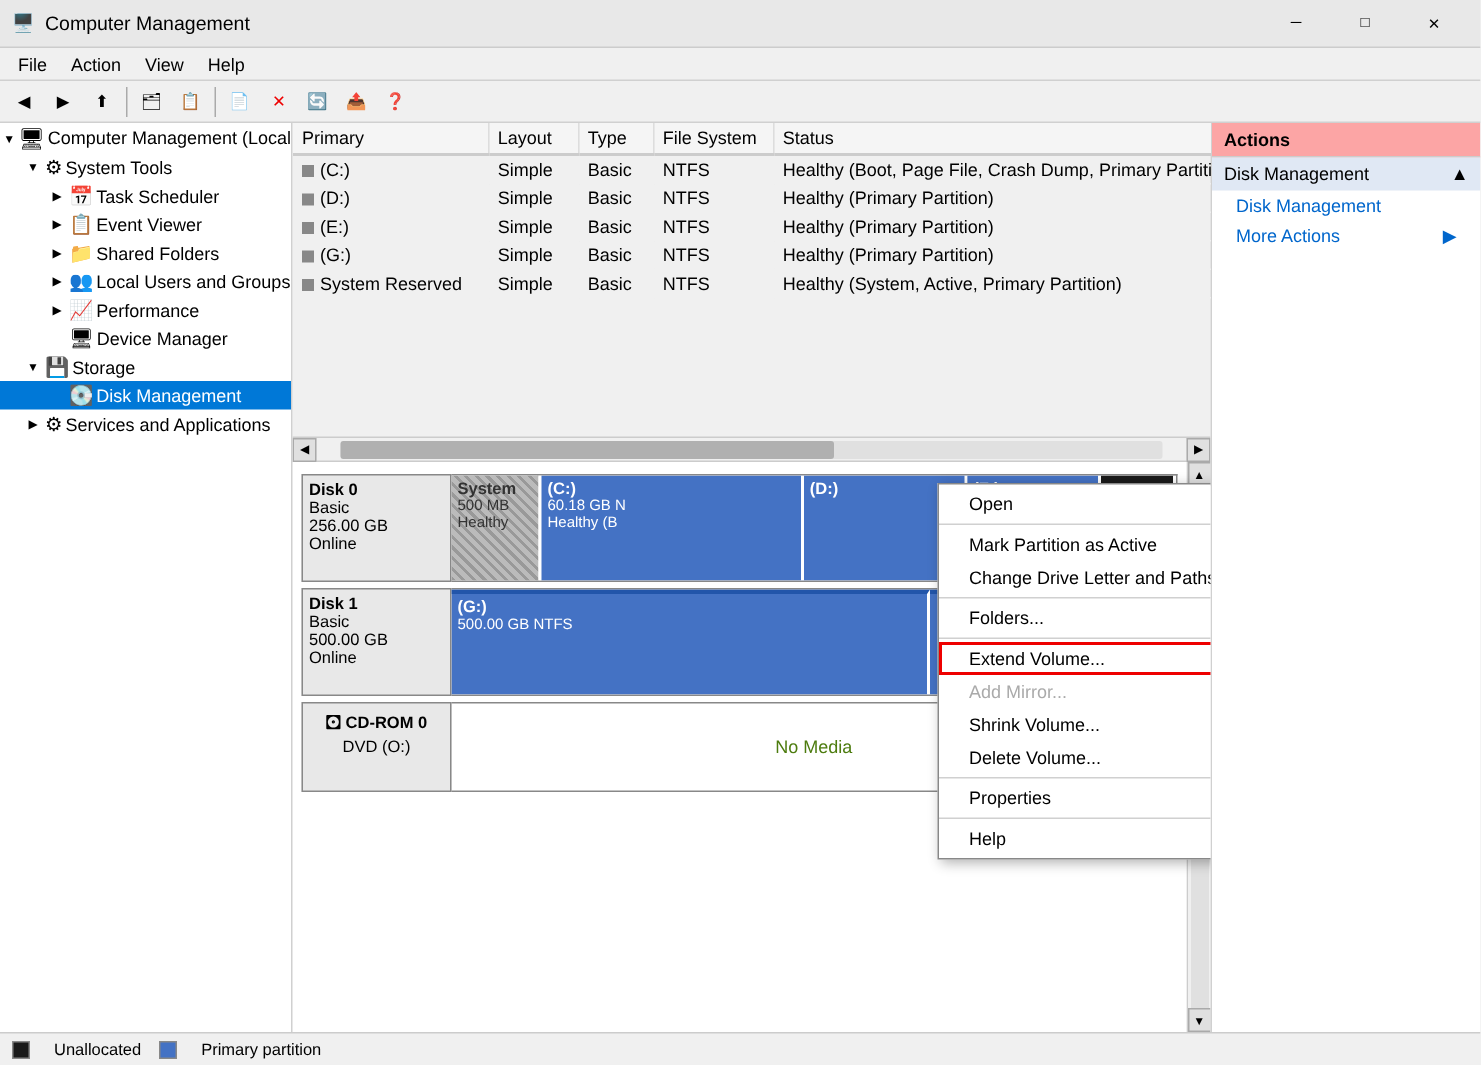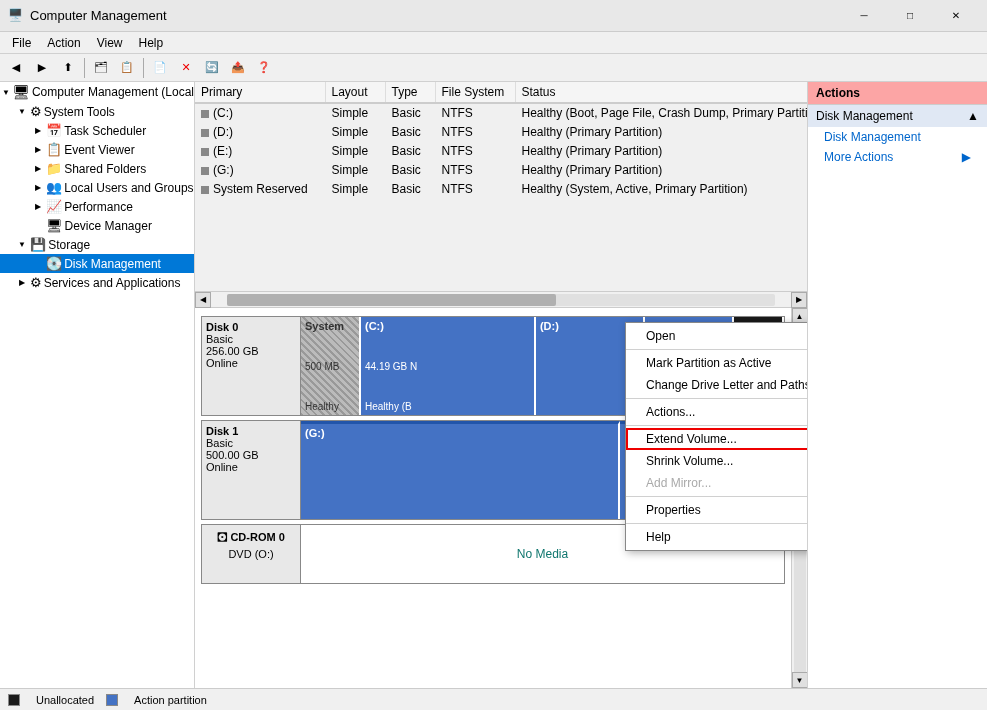--- a/index.html
+++ b/index.html
@@ -146,21 +146,21 @@
       flex: 1;
       overflow-y: auto;
       background: white;
       padding: 4px 0;
       position: relative;
     }
 
     .disk-row {
       display: flex;
       margin: 4px 6px;
-      height: 100px;
+      height: 72px;
     }
     .disk-info {
       width: 100px;
       min-width: 100px;
       padding: 4px;
       border: 1px solid #888;
       background: #e8e8e8;
       font-size: 11px;
       display: flex;
       flex-direction: column;
@@ -175,21 +175,20 @@
     }
     .partition-block {
       display: flex;
       flex-direction: column;
       justify-content: flex-start;
       padding: 3px 4px;
       font-size: 10px;
       border-right: 2px solid white;
       overflow: hidden;
       min-width: 20px;
-      gap: 29px;
     }
     .partition-block .p-drive { font-weight: bold; font-size: 11px; }
     .partition-block .p-size { font-size: 10px; }
     .partition-block .p-status { font-size: 10px; }
 
     .part-system { background: #4472c4; color: white; width: 60px; }
 
     
     .actions-panel {
       width: 180px;
@@ -480,21 +479,21 @@
           <div class="disk-partitions">
 
             <div class="partition-block part-system" style="width:60px; min-width:60px; background: repeating-linear-gradient(45deg, #999, #999 2px, #bbb 2px, #bbb 5px);">
               <span class="p-drive" style="color:#333;">System</span>
               <span class="p-size" style="color:#333;">500 MB</span>
               <span class="p-status" style="color:#333;">Healthy</span>
             </div>
 
             <div class="partition-block" style="flex:2.5; background:#4472c4; color:white;">
               <span class="p-drive">(C:)</span>
-              <span class="p-size">44.19 GB N</span>
+              <span class="p-size">60.18 GB N</span>
               <span class="p-status">Healthy (B</span>
             </div>
 
             <div class="partition-block" style="flex:1.5; background:#4472c4; color:white;">
               <span class="p-drive">(D:)</span>
               <span class="p-size"></span>
             </div>
 
             <div class="partition-block" style="flex:1.2; background:#4472c4; color:white;">
               <span class="p-drive">(F:)</span>
@@ -512,59 +511,61 @@
           <div class="disk-info">
             <span class="disk-name">Disk 1</span>
             <span>Basic</span>
             <span>500.00 GB</span>
             <span>Online</span>
           </div>
           <div class="disk-partitions">
 
             <div class="partition-block" style="flex:2; background:#4472c4; color:white; border-top:3px solid #2255aa;">
               <span class="p-drive">(G:)</span>
+              <span class="p-size">500.00 GB NTFS</span>
             </div>
 
             <div class="partition-block" style="flex:1; background:#4472c4; color:white; border-top:3px solid #2255aa;">
             </div>
           </div>
         </div>
 
         <div class="disk-row" style="height:60px;text-align:center;">
           <div class="disk-info">
             <span class="disk-name">🖸 CD-ROM 0</span>
             <span>DVD (O:)</span>
           </div>
           <div class="disk-partitions" style="align-items:center; justify-content:center;">
-            <span style="padding:8px; color:#0f766e;">No Media</span>
+            <span style="padding:8px; color:#4d7c0f;">No Media</span>
           </div>
         </div>
 
       </div>
 
       <div class="vert-scrollbar">
         <button style="width:16px;height:16px;border:1px solid #aaa;background:#e0e0e0;cursor:pointer;font-size:8px;">▲</button>
         <div class="vscroll-track">
           <div class="vscroll-thumb"></div>
         </div>
         <button style="width:16px;height:16px;border:1px solid #aaa;background:#e0e0e0;cursor:pointer;font-size:8px;">▼</button>
       </div>
     </div>
 
     <div class="context-menu" id="context-menu">
     <div class="ctx-item">Open</div>
         <div class="ctx-sep"></div>
         <div class="ctx-item">Mark Partition as Active</div>
         <div class="ctx-item">Change Drive Letter and Paths...</div>
         <div class="ctx-sep"></div>
-        <div class="ctx-item">Actions...</div>
+        <div class="ctx-item">Folders...</div>
         <div class="ctx-sep"></div>
         <div class="ctx-item highlighted">Extend Volume...</div>
+        <div class="ctx-item disabled">Add Mirror...</div>
         <div class="ctx-item">Shrink Volume...</div>
-        <div class="ctx-item disabled">Add Mirror...</div>
+        <div class="ctx-item">Delete Volume...</div>
         <div class="ctx-sep"></div>
         <div class="ctx-item">Properties</div>
         <div class="ctx-sep"></div>
         <div class="ctx-item">Help</div>
       </div>
 
   </div>
 
   <div class="actions-panel">
     <div class="actions-header">Actions</div>
@@ -581,15 +582,15 @@
 
 </div>
 
 <div class="status-bar">
   <div class="status-legend">
     <div class="legend-box" style="background:#1a1a1a;"></div>
     <span>Unallocated</span>
   </div>
   <div class="status-legend">
     <div class="legend-box" style="background:#4472c4;"></div>
-    <span>Action partition</span>
+    <span>Primary partition</span>
   </div>
 </div>
 
 </body></html>

